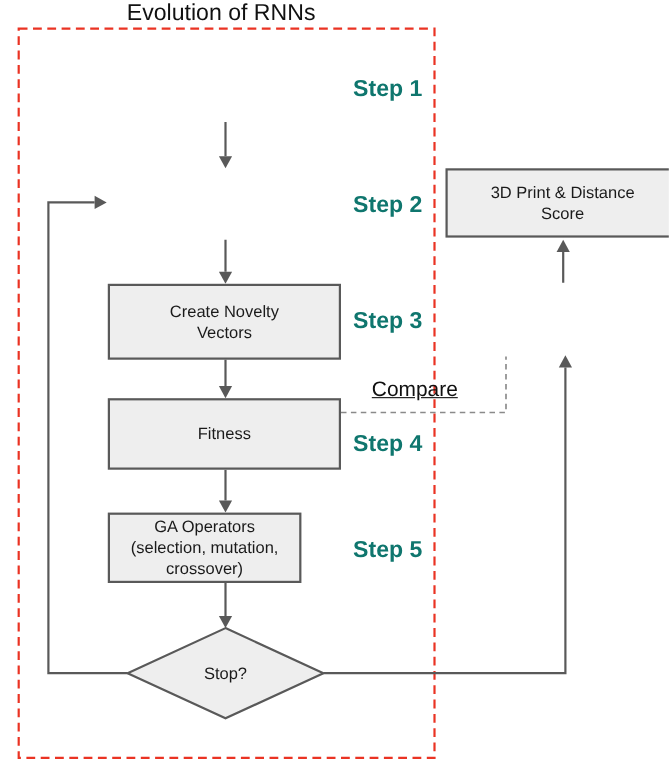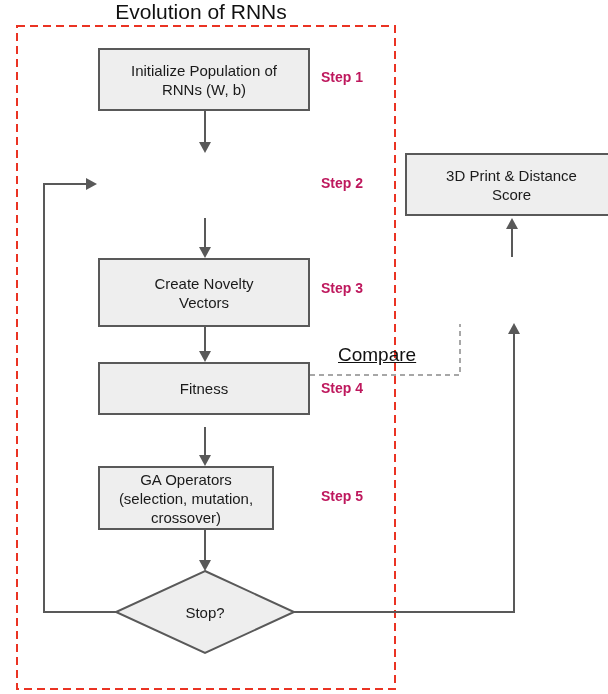--- a/index.html
+++ b/index.html
@@ -40,23 +40,23 @@
     position: absolute;
     display: flex;
     align-items: center;
     justify-content: center;
     font-size: 15px;
     color: #1a1a1a;
     background: transparent;
   }
   .step-label {
     position: absolute;
-    font-size: 14px;
+    font-size: 21px;
     font-weight: bold;
-    color: #be185d;
+    color: #0f766e;
     white-space: nowrap;
   }
   .diagram-title {
     position: absolute;
     left: 0;
     top: 0;
     width: 378px;
     text-align: center;
     font-size: 21px;
     color: #111111;
@@ -68,32 +68,32 @@
     top: 344px;
     font-size: 19px;
     color: #111111;
     white-space: nowrap;
     text-decoration: underline;
   }
   
   #node-initialize { left: 86px; top: 48px;  width: 212px; height: 63px; }
   #node-generate   { left: 86px; top: 153px; width: 212px; height: 65px; }
   #node-novelty    { left: 86px; top: 258px; width: 212px; height: 69px; }
-  #node-fitness    { left: 86px; top: 362px; width: 212px; height: 53px; }
+  #node-fitness    { left: 86px; top: 362px; width: 212px; height: 65px; }
   #node-ga         { left: 86px; top: 466px; width: 176px; height: 64px; }
   
   #node-print      { left: 393px; top: 153px; width: 213px; height: 63px; }
   #node-archive    { left: 393px; top: 257px; width: 213px; height: 65px; }
   
   #stop-label { left: 104px; top: 571px; width: 178px; height: 82px; }
   
   #step-1 { left: 309px; top: 69px; }
   #step-2 { left: 309px; top: 175px; }
   #step-3 { left: 309px; top: 280px; }
-  #step-4 { left: 309px; top: 380px; }
+  #step-4 { left: 309px; top: 392px; }
   #step-5 { left: 309px; top: 488px; }
 </style>
 </head>
 <body>
 
 <div id="canvas">
 
   <svg id="wires" viewBox="0 0 608 694" xmlns="http://www.w3.org/2000/svg">
 
     <rect x="5" y="26" width="378" height="663" fill="none" stroke="#ea3323" stroke-width="2" stroke-dasharray="8 5"></rect>
@@ -125,22 +125,20 @@
       <polygon points="74,178 74,190 85,184" stroke="none"></polygon>
     </g>
 
     <polyline points="298,375 448,375 448,324" fill="none" stroke="#8a8a8a" stroke-width="1.5" stroke-dasharray="5 4"></polyline>
 
     <polygon points="193,571 282,612 193,653 104,612" fill="#eeeeee" stroke="#595959" stroke-width="2"></polygon>
   </svg>
 
   <div class="diagram-title">Evolution of RNNs</div>
 
-  <div class="node" id="node-initialize">Initialize Population of
-RNNs (W, b)</div>
   <div class="node" id="node-novelty">Create Novelty
 Vectors</div>
   <div class="node" id="node-fitness">Fitness</div>
   <div class="node" id="node-ga">GA Operators
 (selection, mutation,
 crossover)</div>
   <div class="node" id="node-print">3D Print &amp; Distance
 Score</div>
 
   <div class="diamond-label" id="stop-label">Stop?</div>

